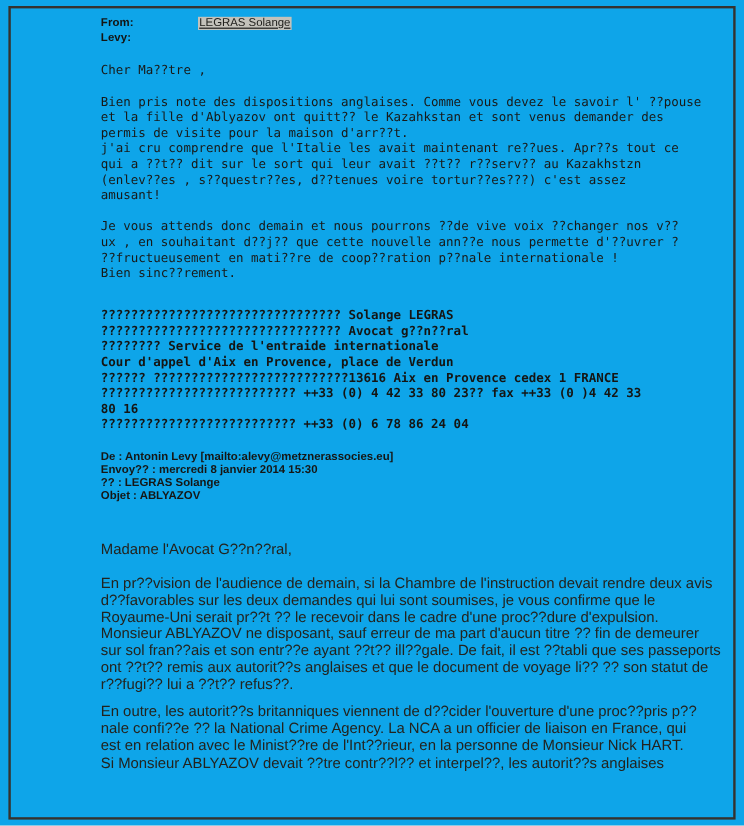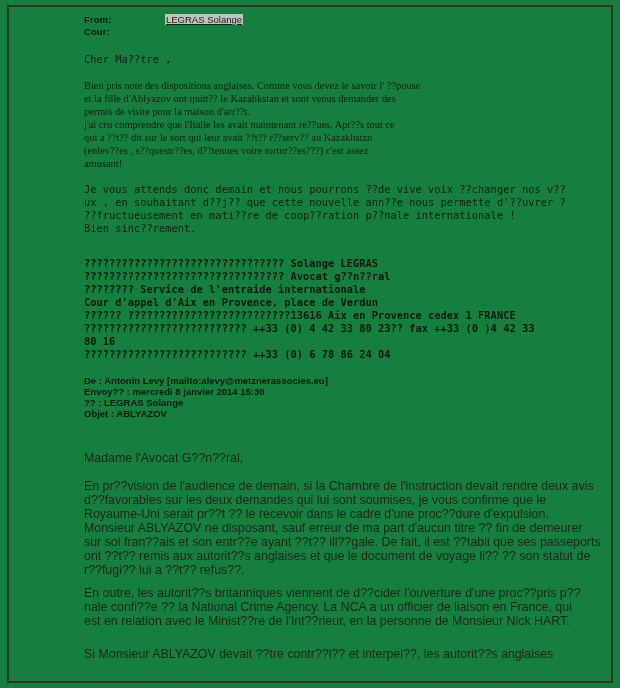--- a/index.html
+++ b/index.html
@@ -1,20 +1,20 @@
 <!DOCTYPE html>
 <html><head>
 <meta charset="utf-8">
 <style>
   * { margin:0; padding:0; box-sizing:border-box; }
   html,body { background:#e8e6e2; }
   .page {
     position:relative;
     width:620px; height:688px;
-    background:#15803d;
+    background:#0ea5e9;
     overflow:hidden;
     font-family:"Liberation Sans", sans-serif;
     color:#1c1c1a;
   }
   .scan-border {
     position:absolute;
     left:7px; top:5px; right:7px; bottom:5px;
     border:2px solid #35322e;
     pointer-events:none;
   }
@@ -45,58 +45,58 @@
     vertical-align:middle;
   }
   
   .mono {
     font-family:"DejaVu Sans Mono","Liberation Mono", monospace;
     font-size:10.4px; line-height:13px;
     color:#191917;
     white-space:pre;
   }
   .greeting { margin-top:16px; }
-  .para1 { margin-top:13px;font-family:Liberation Serif, serif; }
+  .para1 { margin-top:13px; }
   .para2 { margin-top:13px; }
   .sig   { margin-top:22px; font-weight:bold; color:#15151  3; }
   .sig   { color:#151513; }
   
   .q-hdr {
     margin-top:14px;
     font-size:9.5px; line-height:11px; font-weight:bold;
     color:#16161 4; color:#161614;
     white-space:pre;
   }
   
   .serif {
     font-family:Liberation Sans, sans-serif;
     font-size:12.4px; line-height:14px;
     color:#23231e;
     white-space:pre;
   }
   .salut  { margin-top:32px; }
   .qpara1 { margin-top:14px; }
   .qpara2 { margin-top:9px; }
-  .qpara3 { margin-top:19px; }
+  .qpara3 { margin-top:1px; }
 </style>
 </head>
 <body>
 
 <div class="page">
   <div class="scan-border"></div>
 
   <div class="content">
 
     <div class="hdr">
       <div class="hrow">
         <span class="hlabel">From:</span>
         <span class="hvalue hl">LEGRAS Solange</span>
       </div>
       <div class="hrow">
-        <span class="hlabel">Cour:</span>
+        <span class="hlabel">Levy:</span>
       </div>
     </div>
 
     <div class="mono greeting">Cher Ma??tre ,</div>
     <div class="mono para1">Bien pris note des dispositions anglaises. Comme vous devez le savoir l' ??pouse
 et la fille d'Ablyazov ont quitt?? le Kazahkstan et sont venus demander des
 permis de visite pour la maison d'arr??t.
 j'ai cru comprendre que l'Italie les avait maintenant re??ues. Apr??s tout ce
 qui a ??t?? dit sur le sort qui leur avait ??t?? r??serv?? au Kazakhstzn
 (enlev??es , s??questr??es, d??tenues voire tortur??es???) c'est assez

